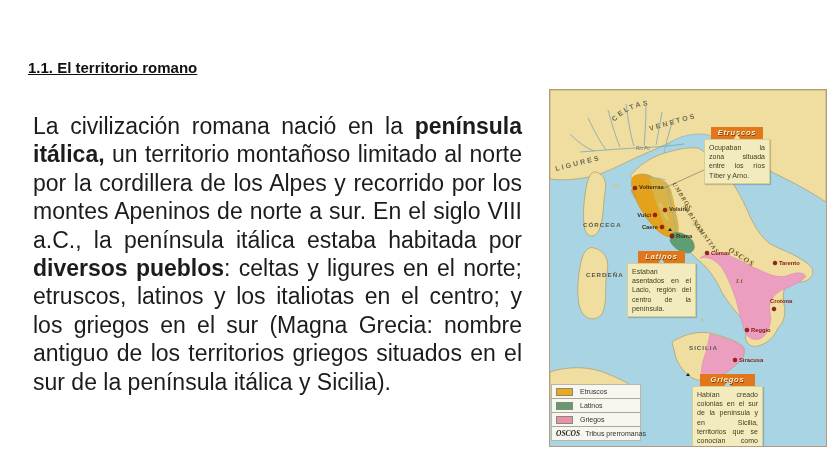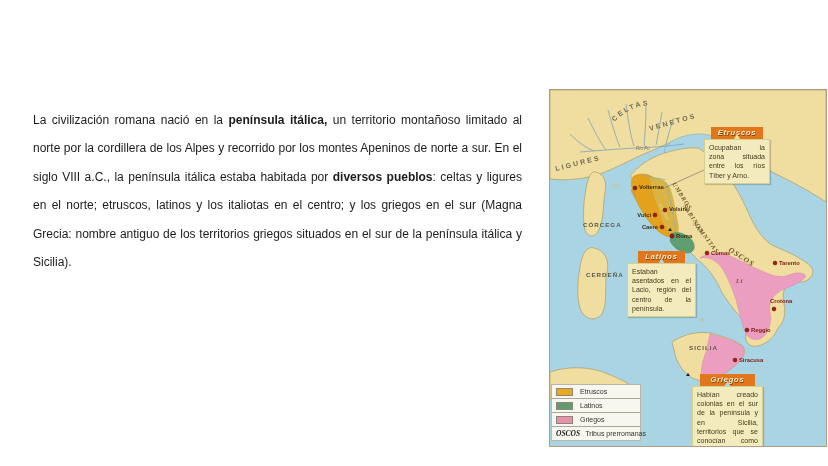--- a/index.html
+++ b/index.html
@@ -6,21 +6,21 @@
   body{width:828px;height:466px;background:#ffffff;overflow:hidden;position:relative;
        font-family:"Liberation Sans",sans-serif;}
   .slide{position:absolute;inset:0;}
 
   .title{position:absolute;left:28px;top:13px;white-space:nowrap;
          font-family:"Liberation Serif",serif;font-size:28px;color:#111;}
   .title .num{margin-right:19px;font-size:25px;}
   .heading{position:absolute;left:28px;top:59px;font-size:15px;font-weight:bold;
            color:#111;text-decoration:underline;}
 
-  .para{position:absolute;left:33px;top:106px;width:489px;font-size:12px;
+  .para{position:absolute;left:33px;top:112px;width:489px;font-size:23px;
         line-height:28.4px;color:#1c1c1c;text-align:justify;text-align-last:left;}
 
   .map{position:absolute;left:549px;top:89px;width:276px;height:356px;
        border:1px solid #b39a84;box-sizing:content-box;background:#a9d4e4;overflow:hidden;}
   .map svg{position:absolute;left:0;top:0;}
 
   .tribe{font-family:"Liberation Sans",sans-serif;font-size:7px;font-weight:bold;
          fill:#6e6e55;letter-spacing:2.2px;}
   .tribe-sm{font-family:"Liberation Serif",serif;font-size:6px;font-style:italic;
             font-weight:bold;fill:#6a5426;letter-spacing:1px;}
@@ -55,20 +55,21 @@
   .legend-label{font-size:7px;color:#333;white-space:nowrap;}
   .legend-key{font-family:"Liberation Serif",serif;font-style:italic;font-weight:bold;
           font-size:7.5px;margin-right:5px;color:#222;}
 </style>
 </head>
 <body>
 
 <div class="slide">
 
 
+  <div class="heading">1.1. El territorio romano</div>
 
   <div class="para"><span>La civilización romana nació en la </span><b>península itálica,</b><span> un territorio montañoso limitado al norte por la cordillera de los Alpes y recorrido por los montes Apeninos de norte a sur. En el siglo VIII a.C., la península itálica estaba habitada por </span><b>diversos pueblos</b><span>: celtas y ligures en el norte; etruscos, latinos y los italiotas en el centro; y los griegos en el sur (Magna Grecia: nombre antiguo de los territorios griegos situados en el sur de la península itálica y Sicilia).</span></div>
 
   <div class="map">
     <svg width="276" height="356" viewBox="0 0 276 356">
 
       <rect x="0" y="0" width="276" height="356" fill="#a9d4e4"></rect>
 
       <path d="M0,0 H276 V112 C258,100 242,92 226,84 C212,77 202,70 196,62 L190,54
            C182,50 172,50 164,54 C150,48 136,46 126,50 C114,55 104,60 94,64

